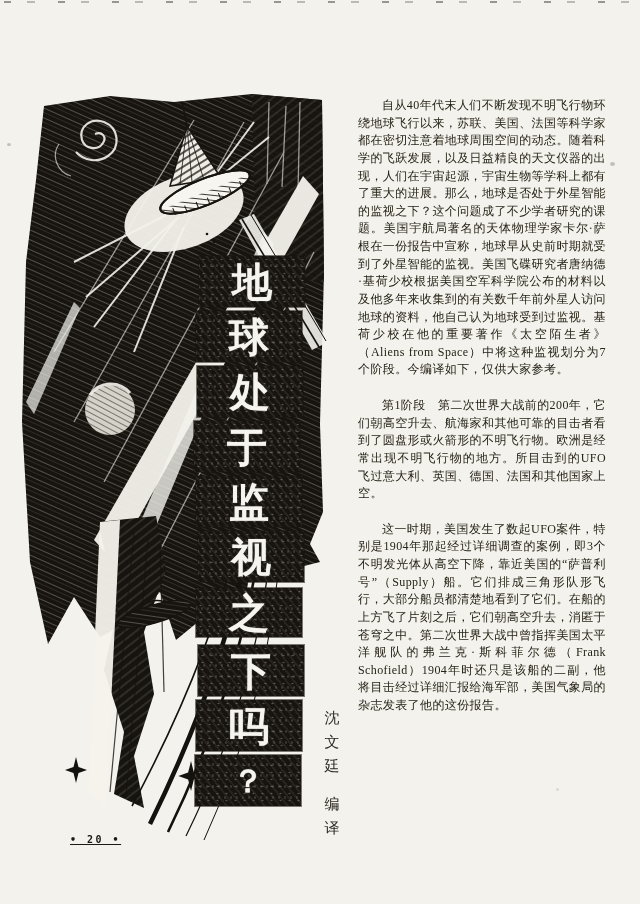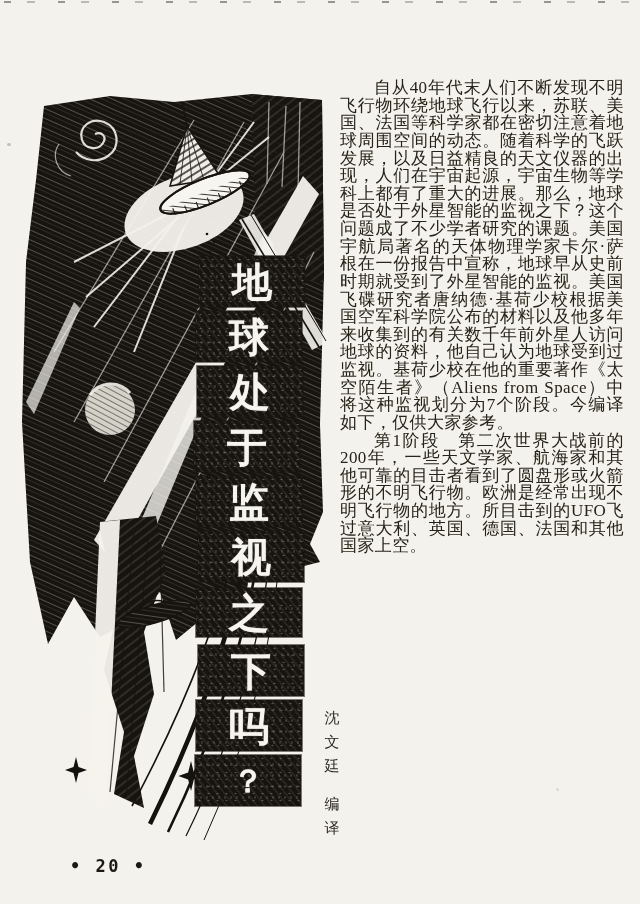--- a/index.html
+++ b/index.html
@@ -61,29 +61,30 @@
     color:#2b2822;font-size:15px;line-height:1;
   }
   .bychar.rolegap{margin-top:14px;}
 
   
   .bodycol{
     position:absolute;left:340px;top:79px;width:284px;
     color:#262318;
   }
   .para{
-    margin:0;font-size:17px;line-height:17.62px;
+    margin:18px;font-size:12px;line-height:17.62px;
     text-align:justify;text-indent:2em;letter-spacing:.4px;
   }
 
   
   .pagenum{
-    position:absolute;left:70px;top:856px;
-    font-size:17px;letter-spacing:2.5px;color:#1c1913;font-weight:bold;
+    position:absolute;left:70px;top:834px;
+    font-size:10px;letter-spacing:2.5px;color:#1c1913;font-weight:bold;
     font-family:"DejaVu Sans Mono","Liberation Mono",monospace;
+    text-decoration:underline;
   }
 </style>
 </head>
 <body>
 
 <div class="page">
 
   <div class="scanline"></div>
   <div class="speck s1"></div>
   <div class="speck s2"></div>
@@ -271,18 +272,19 @@
   <div class="byline">
     <span class="bychar">沈</span>
     <span class="bychar">文</span>
     <span class="bychar">廷</span>
     <span class="bychar rolegap">编</span>
     <span class="bychar">译</span>
   </div>
 
   <div class="bodycol">
     <p class="para">自从40年代末人们不断发现不明飞行物环绕地球飞行以来，苏联、美国、法国等科学家都在密切注意着地球周围空间的动态。随着科学的飞跃发展，以及日益精良的天文仪器的出现，人们在宇宙起源，宇宙生物等学科上都有了重大的进展。那么，地球是否处于外星智能的监视之下？这个问题成了不少学者研究的课题。美国宇航局著名的天体物理学家卡尔·萨根在一份报告中宣称，地球早从史前时期就受到了外星智能的监视。美国飞碟研究者唐纳德·基荷少校根据美国空军科学院公布的材料以及他多年来收集到的有关数千年前外星人访问地球的资料，他自己认为地球受到过监视。基荷少校在他的重要著作《太空陌生者》（Aliens from Space）中将这种监视划分为7个阶段。今编译如下，仅供大家参考。</p>
-    <p class="para">第1阶段　第二次世界大战前的200年，一些天文学家、航海家和其他可靠的目击者看到了圆盘形或火箭形的不明飞行物。欧洲是经常出现不明飞行物的地方。所目击到的UFO飞过意大利、英国、德国、法国和其他国家上空。</p>
+    <p class="para">第1阶段　第二次世界大战前的200年，它们朝高空升去、航海家和其他可靠的目击者看到了圆盘形或火箭形的不明飞行物。欧洲是经常出现不明飞行物的地方。所目击到的UFO飞过意大利、英国、德国、法国和其他国家上空。</p>
+    <p class="para">这一时期，美国发生了数起UFO案件，特别是1904年那起经过详细调查的案例，即3个不明发光体从高空下降，靠近美国的“萨普利号”（Supply）船。它们排成三角形队形飞行，大部分船员都清楚地看到了它们。在船的上方飞了片刻之后，它们朝高空升去，消匿于苍穹之中。第二次世界大战中曾指挥美国太平洋舰队的弗兰克·斯科菲尔德（Frank Schofield）1904年时还只是该船的二副，他将目击经过详细汇报给海军部，美国气象局的杂志发表了他的这份报告。</p>
   </div>
 
   <div class="pagenum">• 20 •</div>
 
 </div>
 
 </body></html>

